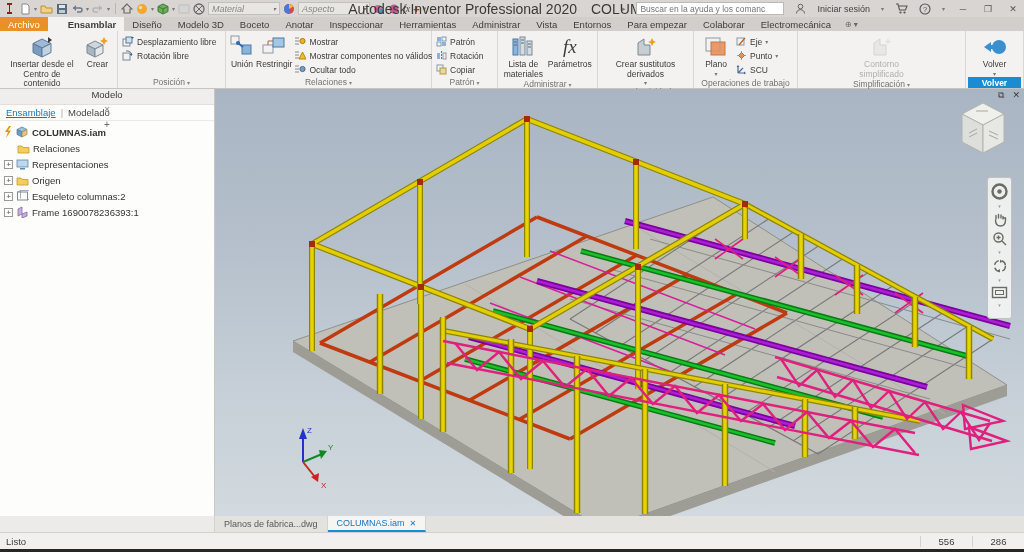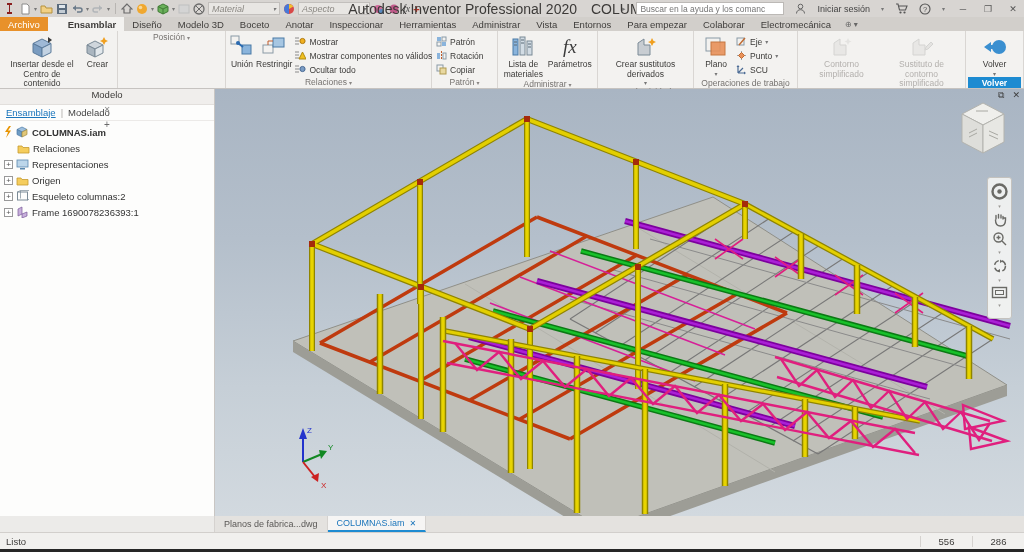--- a/index.html
+++ b/index.html
@@ -249,20 +249,40 @@
               <path d="M20 2l1.4 2.8L24 6l-2.6 1.2L20 10l-1.4-2.8L16 6l2.6-1.2z" fill="#f0a020"></path>
             </svg>
         </span>
         <span>Crear</span>
       </div>
     </div>
     <div class="panel-label caret">Componente</div>
   </div>
 
   <div class="panel" style="width:108px;">
+    <div class="panel-body" style="justify-content:flex-start;">
+      <div class="smallcol">
+        <div class="smallbtn">
+          <svg width="12" height="12">
+              <rect x="1" y="3" width="7" height="7" fill="none" stroke="#7a8a96"></rect>
+              <rect x="4" y="1" width="6" height="6" fill="#cfe0ee" stroke="#5a7a9a"></rect>
+              <path d="M9 1l3 0-1.5 2z" fill="#3a6a9a"></path>
+            </svg>
+          <span>Desplazamiento libre</span>
+        </div>
+        <div class="smallbtn">
+          <svg width="12" height="12">
+              <rect x="1" y="3" width="7" height="7" fill="none" stroke="#7a8a96"></rect>
+              <path d="M4 1a5 5 0 0 1 6 4" fill="none" stroke="#5a7a9a"></path>
+              <path d="M10 3v3l-2.5-1.5z" fill="#3a6a9a"></path>
+            </svg>
+          <span>Rotación libre</span>
+        </div>
+      </div>
+    </div>
     <div class="panel-label caret">Posición</div>
   </div>
 
   <div class="panel" style="width:206px;">
     <div class="panel-body" style="justify-content:flex-start;">
       <div class="bigbtn" style="width:30px;">
         <span class="bicon">
           <svg width="24" height="24">
               <rect x="1" y="1" width="8" height="8" fill="none" stroke="#8a9aa6"></rect>
               <rect x="12" y="10" width="9" height="9" fill="#8ab4dc" stroke="#4a7aa6"></rect>
@@ -422,29 +442,20 @@
   <div class="panel" style="width:168px;">
     <div class="panel-body">
       <div class="bigbtn wide disabled">
         <span class="bicon">
           <svg width="26" height="24">
               <path d="M5 20V8l6-4v6h6v10z" fill="#d8d8d6" stroke="#a8a8a6"></path>
               <path d="M19 3l1.2 2.4 2.4 1-2.4 1.1L19 10l-1.2-2.5-2.4-1 2.4-1z" fill="#cfcfcb"></path>
             </svg>
         </span>
         <span>Contorno simplificado</span>
-      </div>
-      <div class="bigbtn wide disabled">
-        <span class="bicon">
-          <svg width="26" height="24">
-              <path d="M4 20V8l6-4v6h6v10z" fill="#d8d8d6" stroke="#a8a8a6"></path>
-              <path d="M17 12l5-5 2 2-5 5-3 1z" fill="#cfcfcb" stroke="#a8a8a6"></path>
-            </svg>
-        </span>
-        <span>Sustituto de contorno simplificado</span>
       </div>
     </div>
     <div class="panel-label caret">Simplificación</div>
   </div>
 
   <div class="panel" style="width:58px;">
     <div class="panel-body">
       <div class="bigbtn" style="width:44px;">
         <span class="bicon">
           <svg width="28" height="22">

